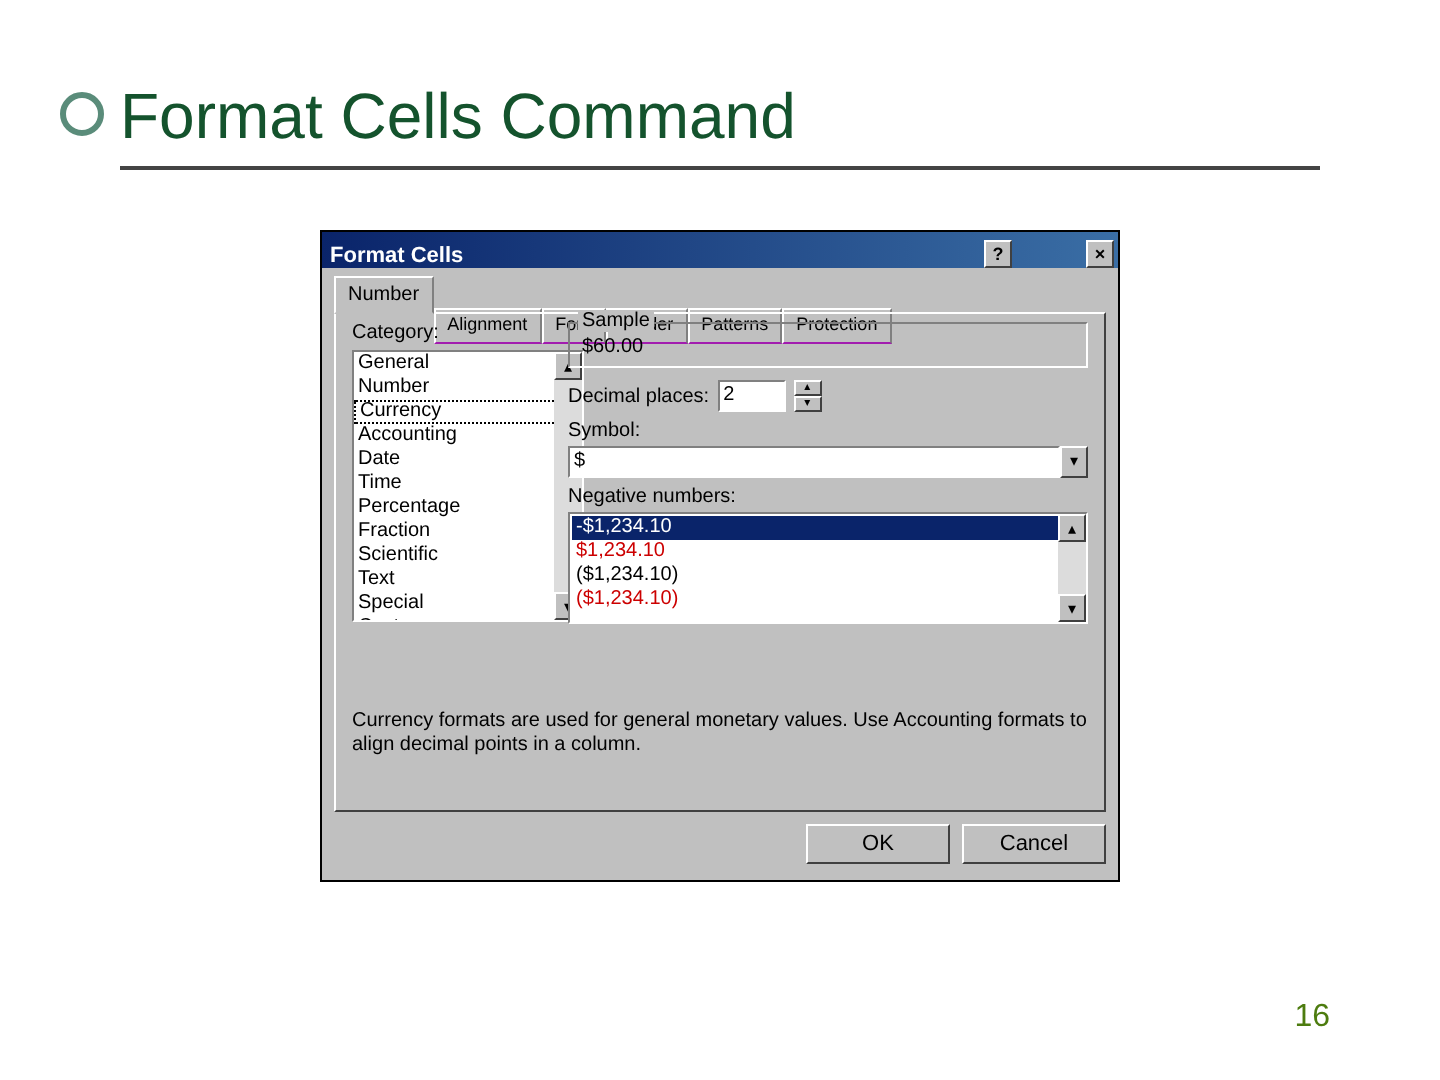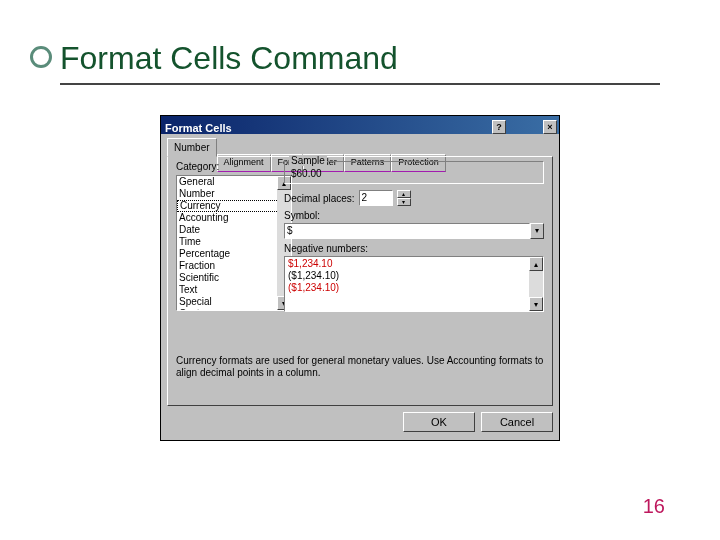--- a/index.html
+++ b/index.html
@@ -268,22 +268,22 @@
     width: 72px;
     height: 20px;
     font-size: 11px;
     text-align: center;
     line-height: 18px;
   }
   .page-number {
     position: absolute;
     right: 55px;
     bottom: 22px;
-    font-size: 20px;
-    color: #be185d;
+    font-size: 16px;
+    color: #4d7c0f;
   }
 </style>
 </head>
 <body>
 
 <div class="slide">
   <div class="bullet-circle"></div>
   <h1 class="slide-title">Format Cells Command</h1>
   <hr class="title-underline">
 
@@ -342,20 +342,21 @@
           </div>
 
           <span class="label">Symbol:</span>
           <div class="symbol-row">
             <div class="symbol-input sunken">$</div>
             <div class="dd-btn raised">▾</div>
           </div>
 
           <span class="label">Negative numbers:</span>
           <div class="neg-box sunken">
+            <div class="neg-item selected">-$1,234.10</div>
             <div class="neg-item red">$1,234.10</div>
             <div class="neg-item">($1,234.10)</div>
             <div class="neg-item red">($1,234.10)</div>
             <div class="scroll-track">
               <div class="scroll-btn up raised">▴</div>
               <div class="scroll-btn down raised">▾</div>
             </div>
           </div>
         </div>
 

